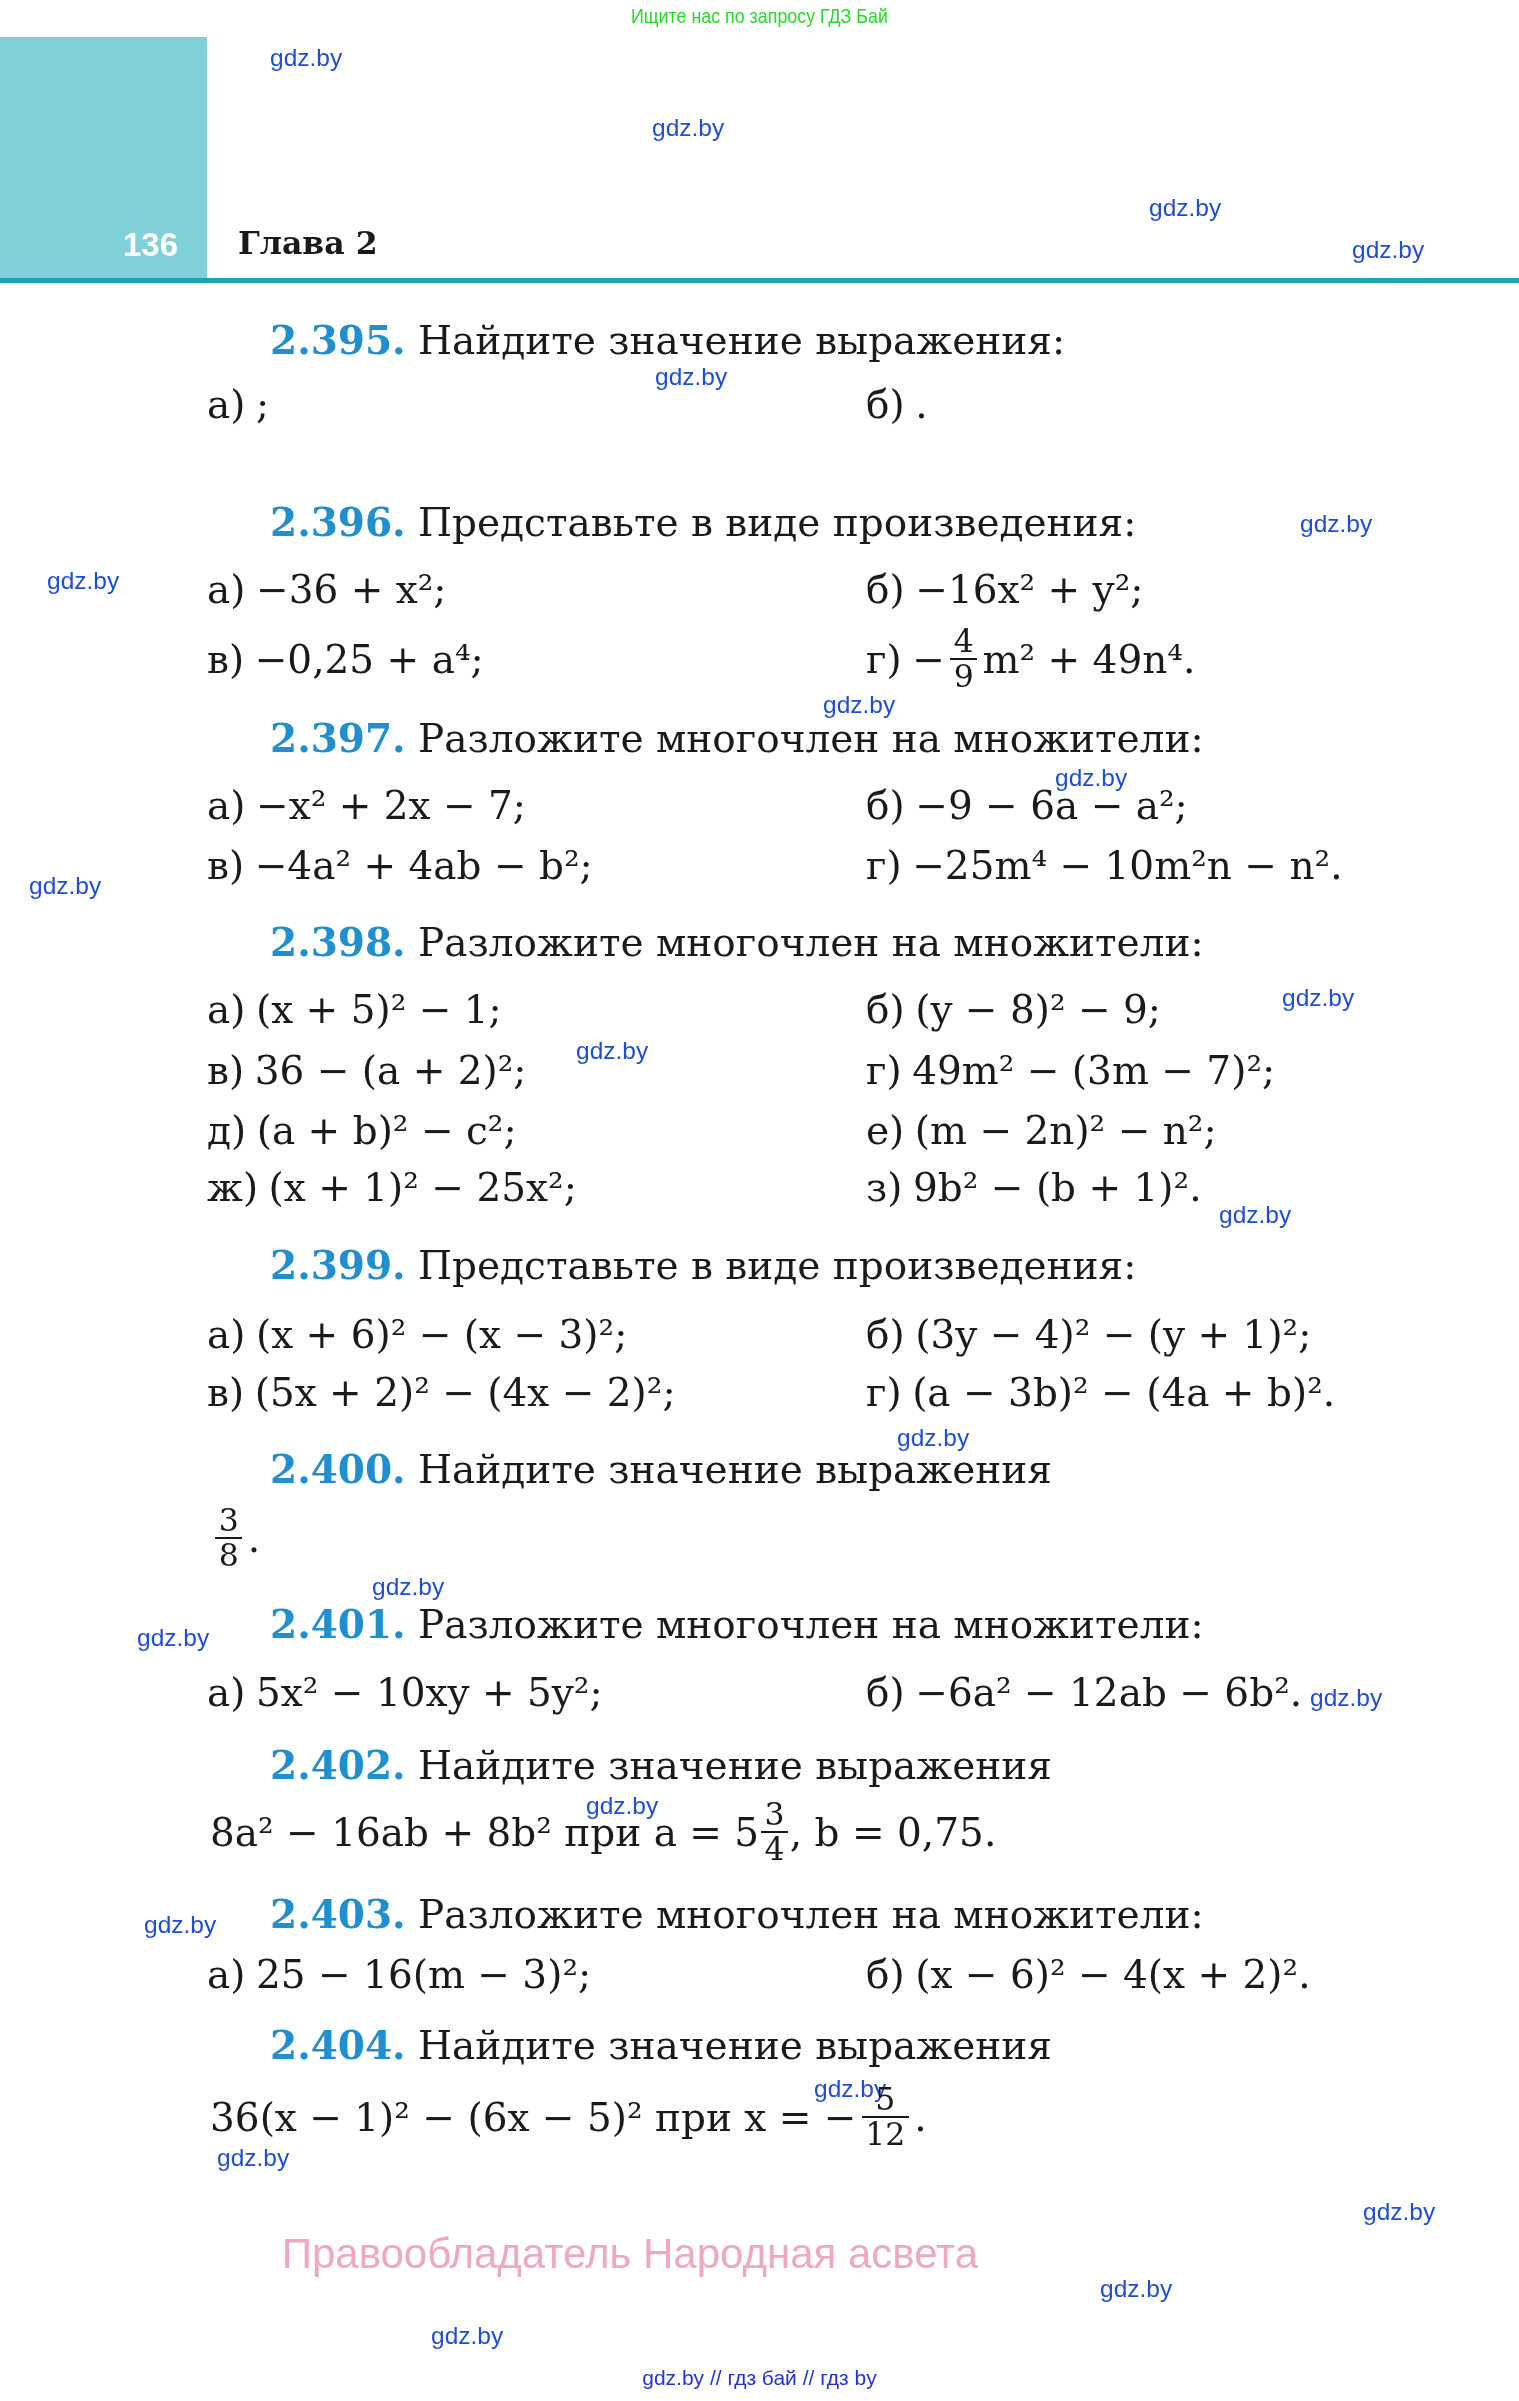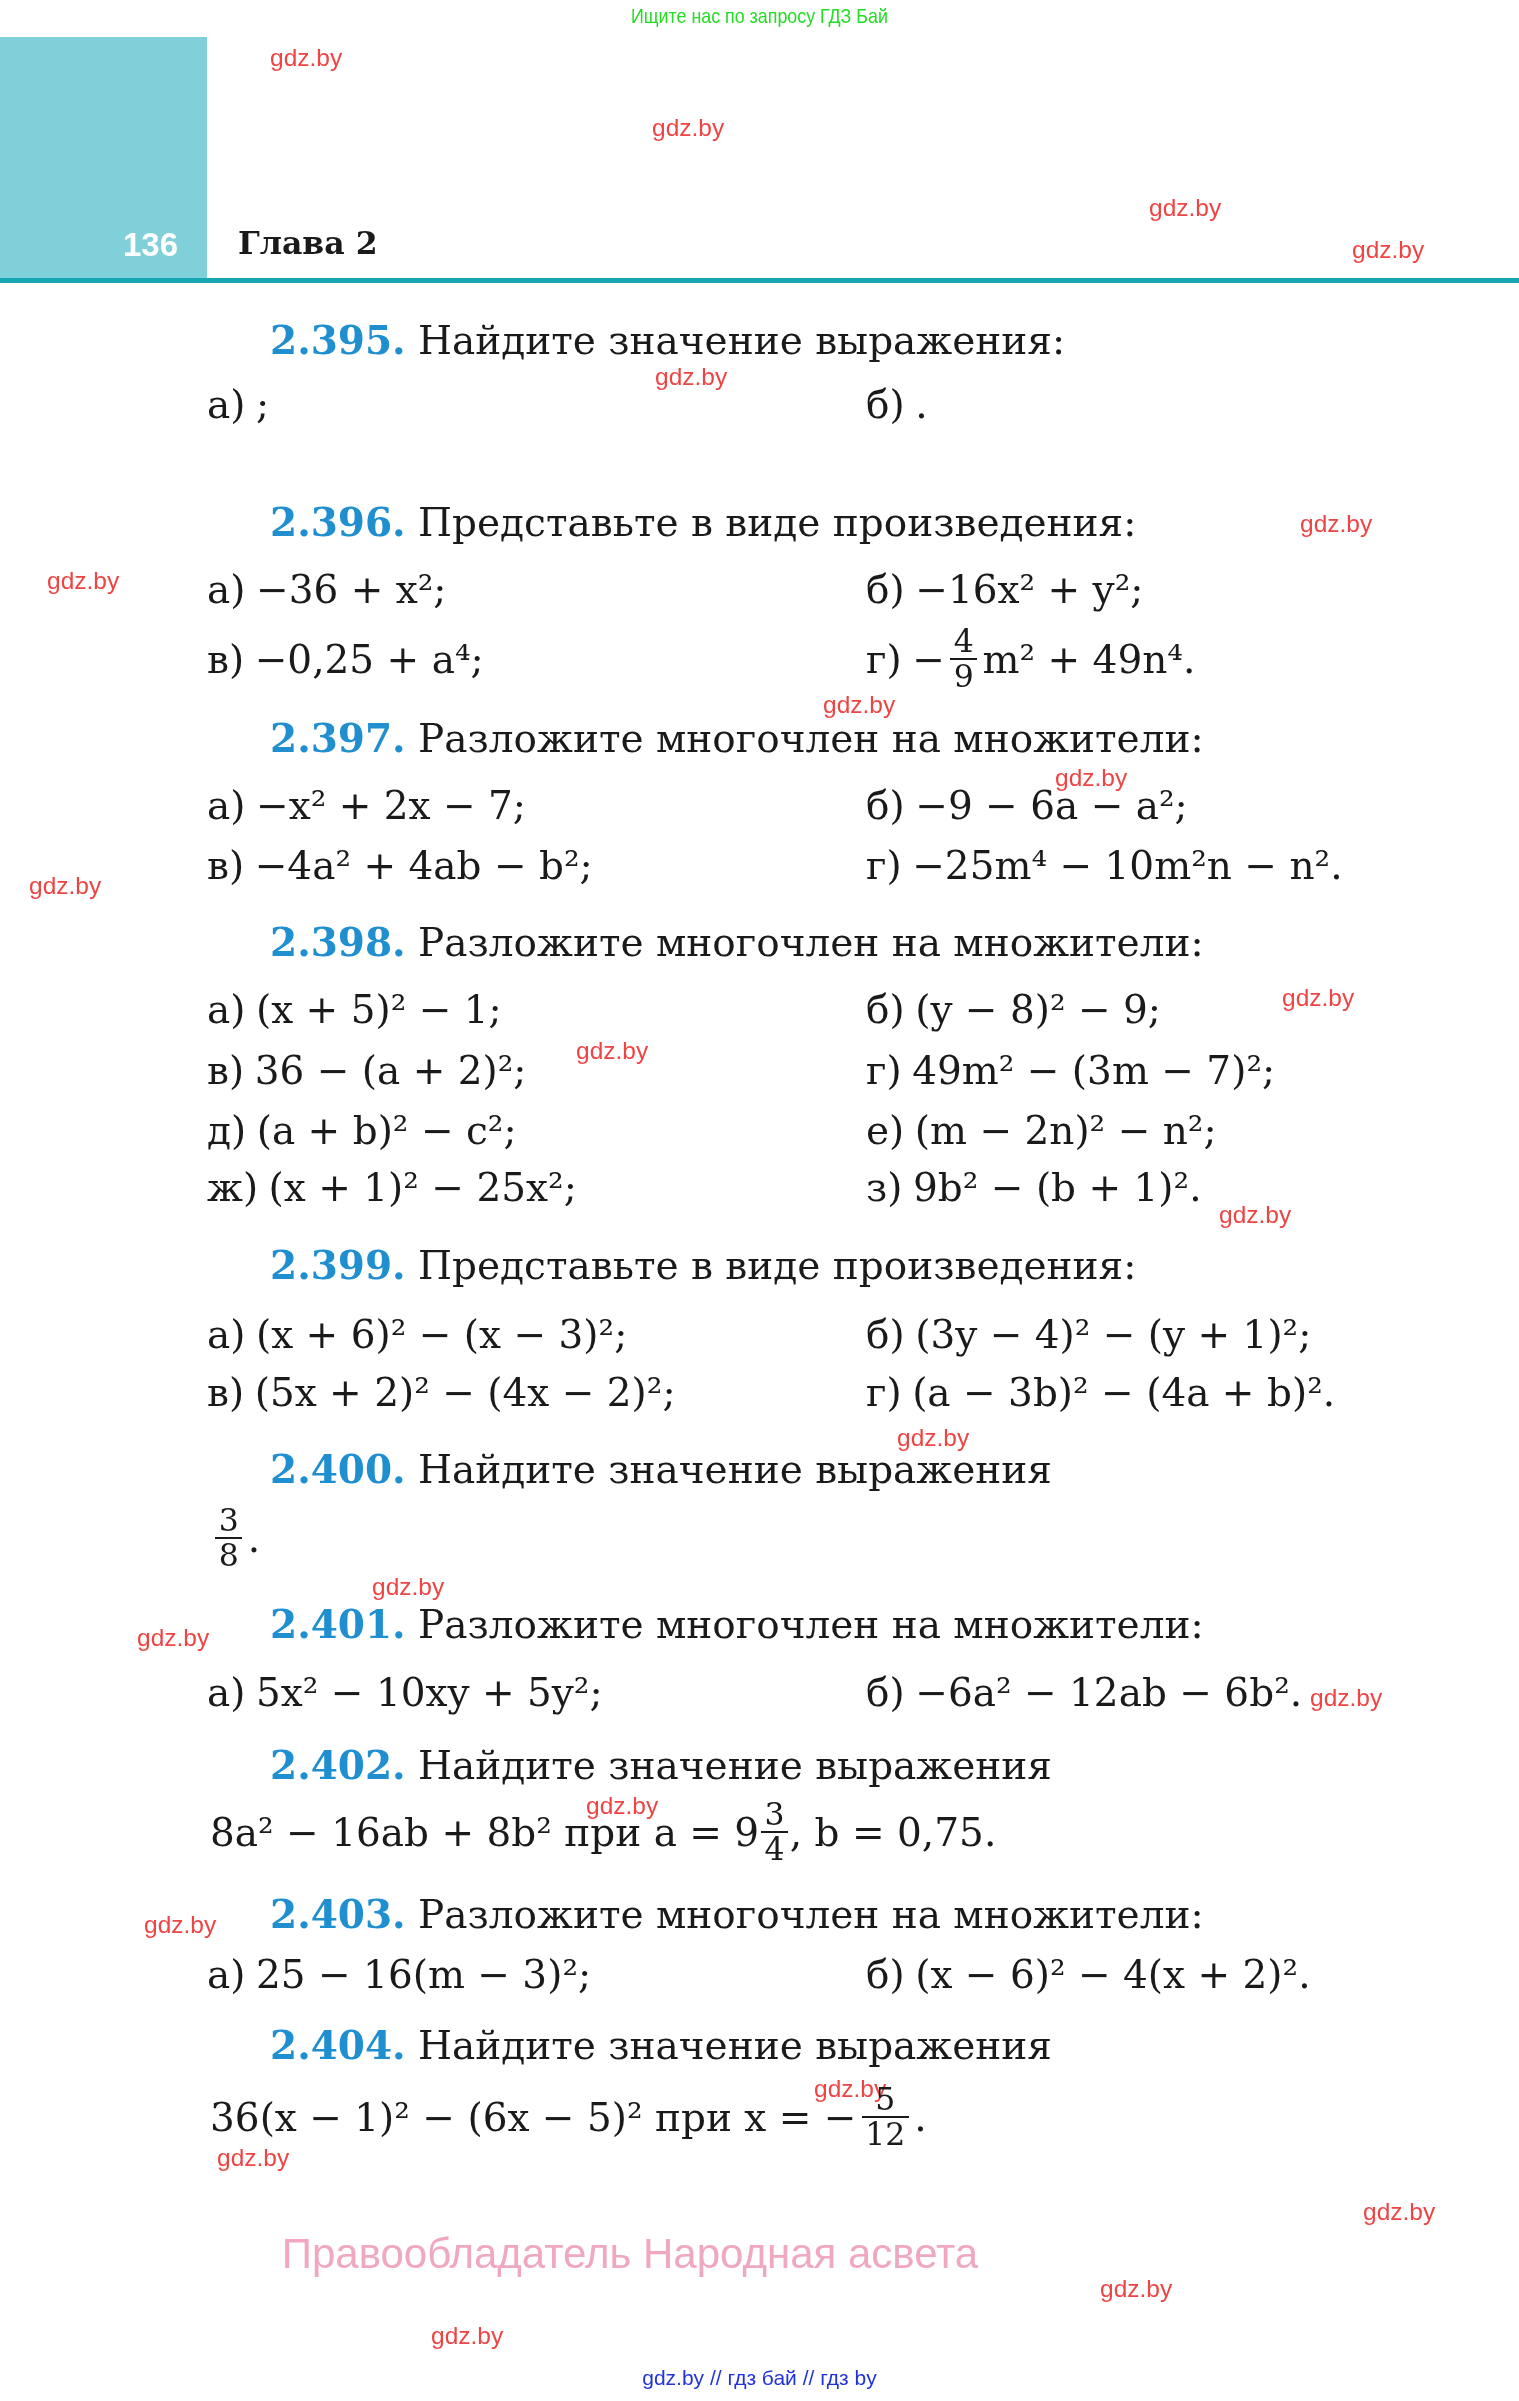--- a/index.html
+++ b/index.html
@@ -6,21 +6,21 @@
   body { width:1519px; height:2401px; position:relative; background:#ffffff; overflow:hidden;
          font-family:"DejaVu Serif", "Liberation Serif", serif; color:#1a1a1a; }
   .abs { position:absolute; white-space:nowrap; }
   .top-note { left:0; width:1519px; top:3.5px; text-align:center; color:#22dd22;
               font-family:"Liberation Sans", sans-serif; font-size:21px; transform:scaleX(0.85); }
   .teal-block { left:0; top:37px; width:207px; height:243px; background:#7fd0d8; }
   .header-line { left:0; top:278px; width:1519px; height:5.3px; background:#17a7b4; }
   .page-num { left:123px; top:226px; color:#ffffff; font-family:"Liberation Sans", sans-serif;
               font-weight:bold; font-size:33px; }
   .chapter { left:238px; top:224px; font-family:"DejaVu Serif", serif; font-weight:bold; font-size:31.5px; color:#1a1a1a; }
-  .wm { font-family:"Liberation Sans", sans-serif; font-size:24.5px; color:#ef4444; }
+  .wm { font-family:"Liberation Sans", sans-serif; font-size:24.5px; color:#1d4ed8; }
   .ex-title { left:270px; font-size:39px; transform-origin:left center; }
   .ex-num { color:#1f8fd0; font-weight:bold; margin-right:12.3px; }
   .item { font-size:39px; }
   .lbl { margin-right:10.5px; }
   .frac { display:inline-block; vertical-align:middle; text-align:center; margin:0 5.3px; }
   .frac .n { display:block; padding:0 3.5px; }
   .frac .d { display:block; border-top:2.6px solid #1a1a1a; padding:0 3.5px; }
   .frac.big { font-size:35px; }
   .frac.small { font-size:31.5px; line-height:1.05; }
   .rights { left:0; width:1260px; top:2230px; text-align:center; color:#f0a8c0;
@@ -115,21 +115,21 @@
 
 <div class="abs ex-title" style="top:1601px">
   <span class="ex-num">2.401.</span><span>Разложите многочлен на множители:</span>
 </div>
 <div class="abs item" style="left:207px;top:1670px"><span class="lbl">а)</span><span>5x² − 10xy + 5y²;</span></div>
 <div class="abs item" style="left:866px;top:1670px"><span class="lbl">б)</span><span>−6a² − 12ab − 6b².</span></div>
 
 <div class="abs ex-title" style="top:1742px">
   <span class="ex-num">2.402.</span><span>Найдите значение выражения</span>
 </div>
-<div class="abs item" style="left:210px;top:1798px"><span style="vertical-align:middle">8a² − 16ab + 8b²  при  a = 9</span><span class="frac small" style="margin:0 1.8px"><span class="n">3</span><span class="d">4</span></span><span style="vertical-align:middle">,  b = 0,75.</span></div>
+<div class="abs item" style="left:210px;top:1798px"><span style="vertical-align:middle">8a² − 16ab + 8b²  при  a = 5</span><span class="frac small" style="margin:0 1.8px"><span class="n">3</span><span class="d">4</span></span><span style="vertical-align:middle">,  b = 0,75.</span></div>
 
 <div class="abs ex-title" style="top:1891px">
   <span class="ex-num">2.403.</span><span>Разложите многочлен на множители:</span>
 </div>
 <div class="abs item" style="left:207px;top:1952px"><span class="lbl">а)</span><span>25 − 16(m − 3)²;</span></div>
 <div class="abs item" style="left:866px;top:1952px"><span class="lbl">б)</span><span>(x − 6)² − 4(x + 2)².</span></div>
 
 <div class="abs ex-title" style="top:2022px">
   <span class="ex-num">2.404.</span><span>Найдите значение выражения</span>
 </div>

